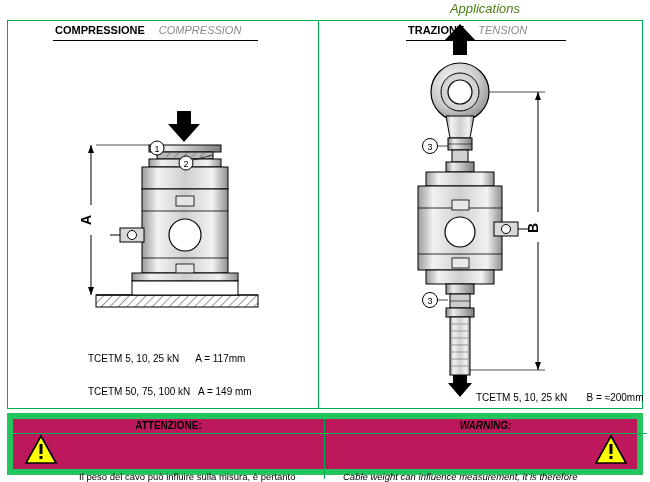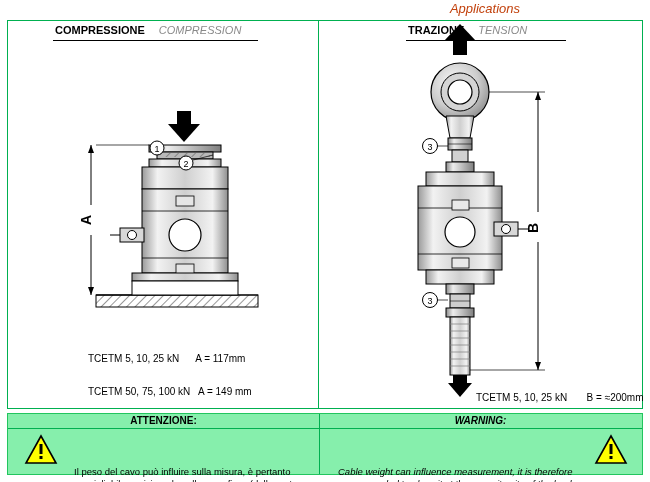--- a/index.html
+++ b/index.html
@@ -35,21 +35,21 @@
     color: #000000;
     text-align: center;
   }
   .top-title.it {
     left: 8px;
     width: 318px;
   }
   .top-title.en {
     left: 326px;
     width: 318px;
-    color: #c2410c;
+    color: #4d7c0f;
     font-style: italic;
   }
 
   
   .frame {
     position: absolute;
     left: 7px;
     top: 20px;
     width: 636px;
     height: 389px;
@@ -108,23 +108,23 @@
   .caption.left { left: 88px; top: 331px; }
   .caption.right { left: 476px; top: 370px; }
 
   
   .warn-panel {
     position: absolute;
     left: 7px;
     top: 413px;
     width: 636px;
     height: 62px;
-    border: 1px solid #22c55e;
+    border: 6px solid #22c55e;
     box-sizing: border-box;
-    background: #86efac;
+    background: #be185d;
   }
   .warn-head-row {
     position: absolute;
     left: 0;
     top: 0;
     width: 634px;
     height: 15px;
     border-bottom: 1px solid #00b050;
     box-sizing: border-box;
   }

